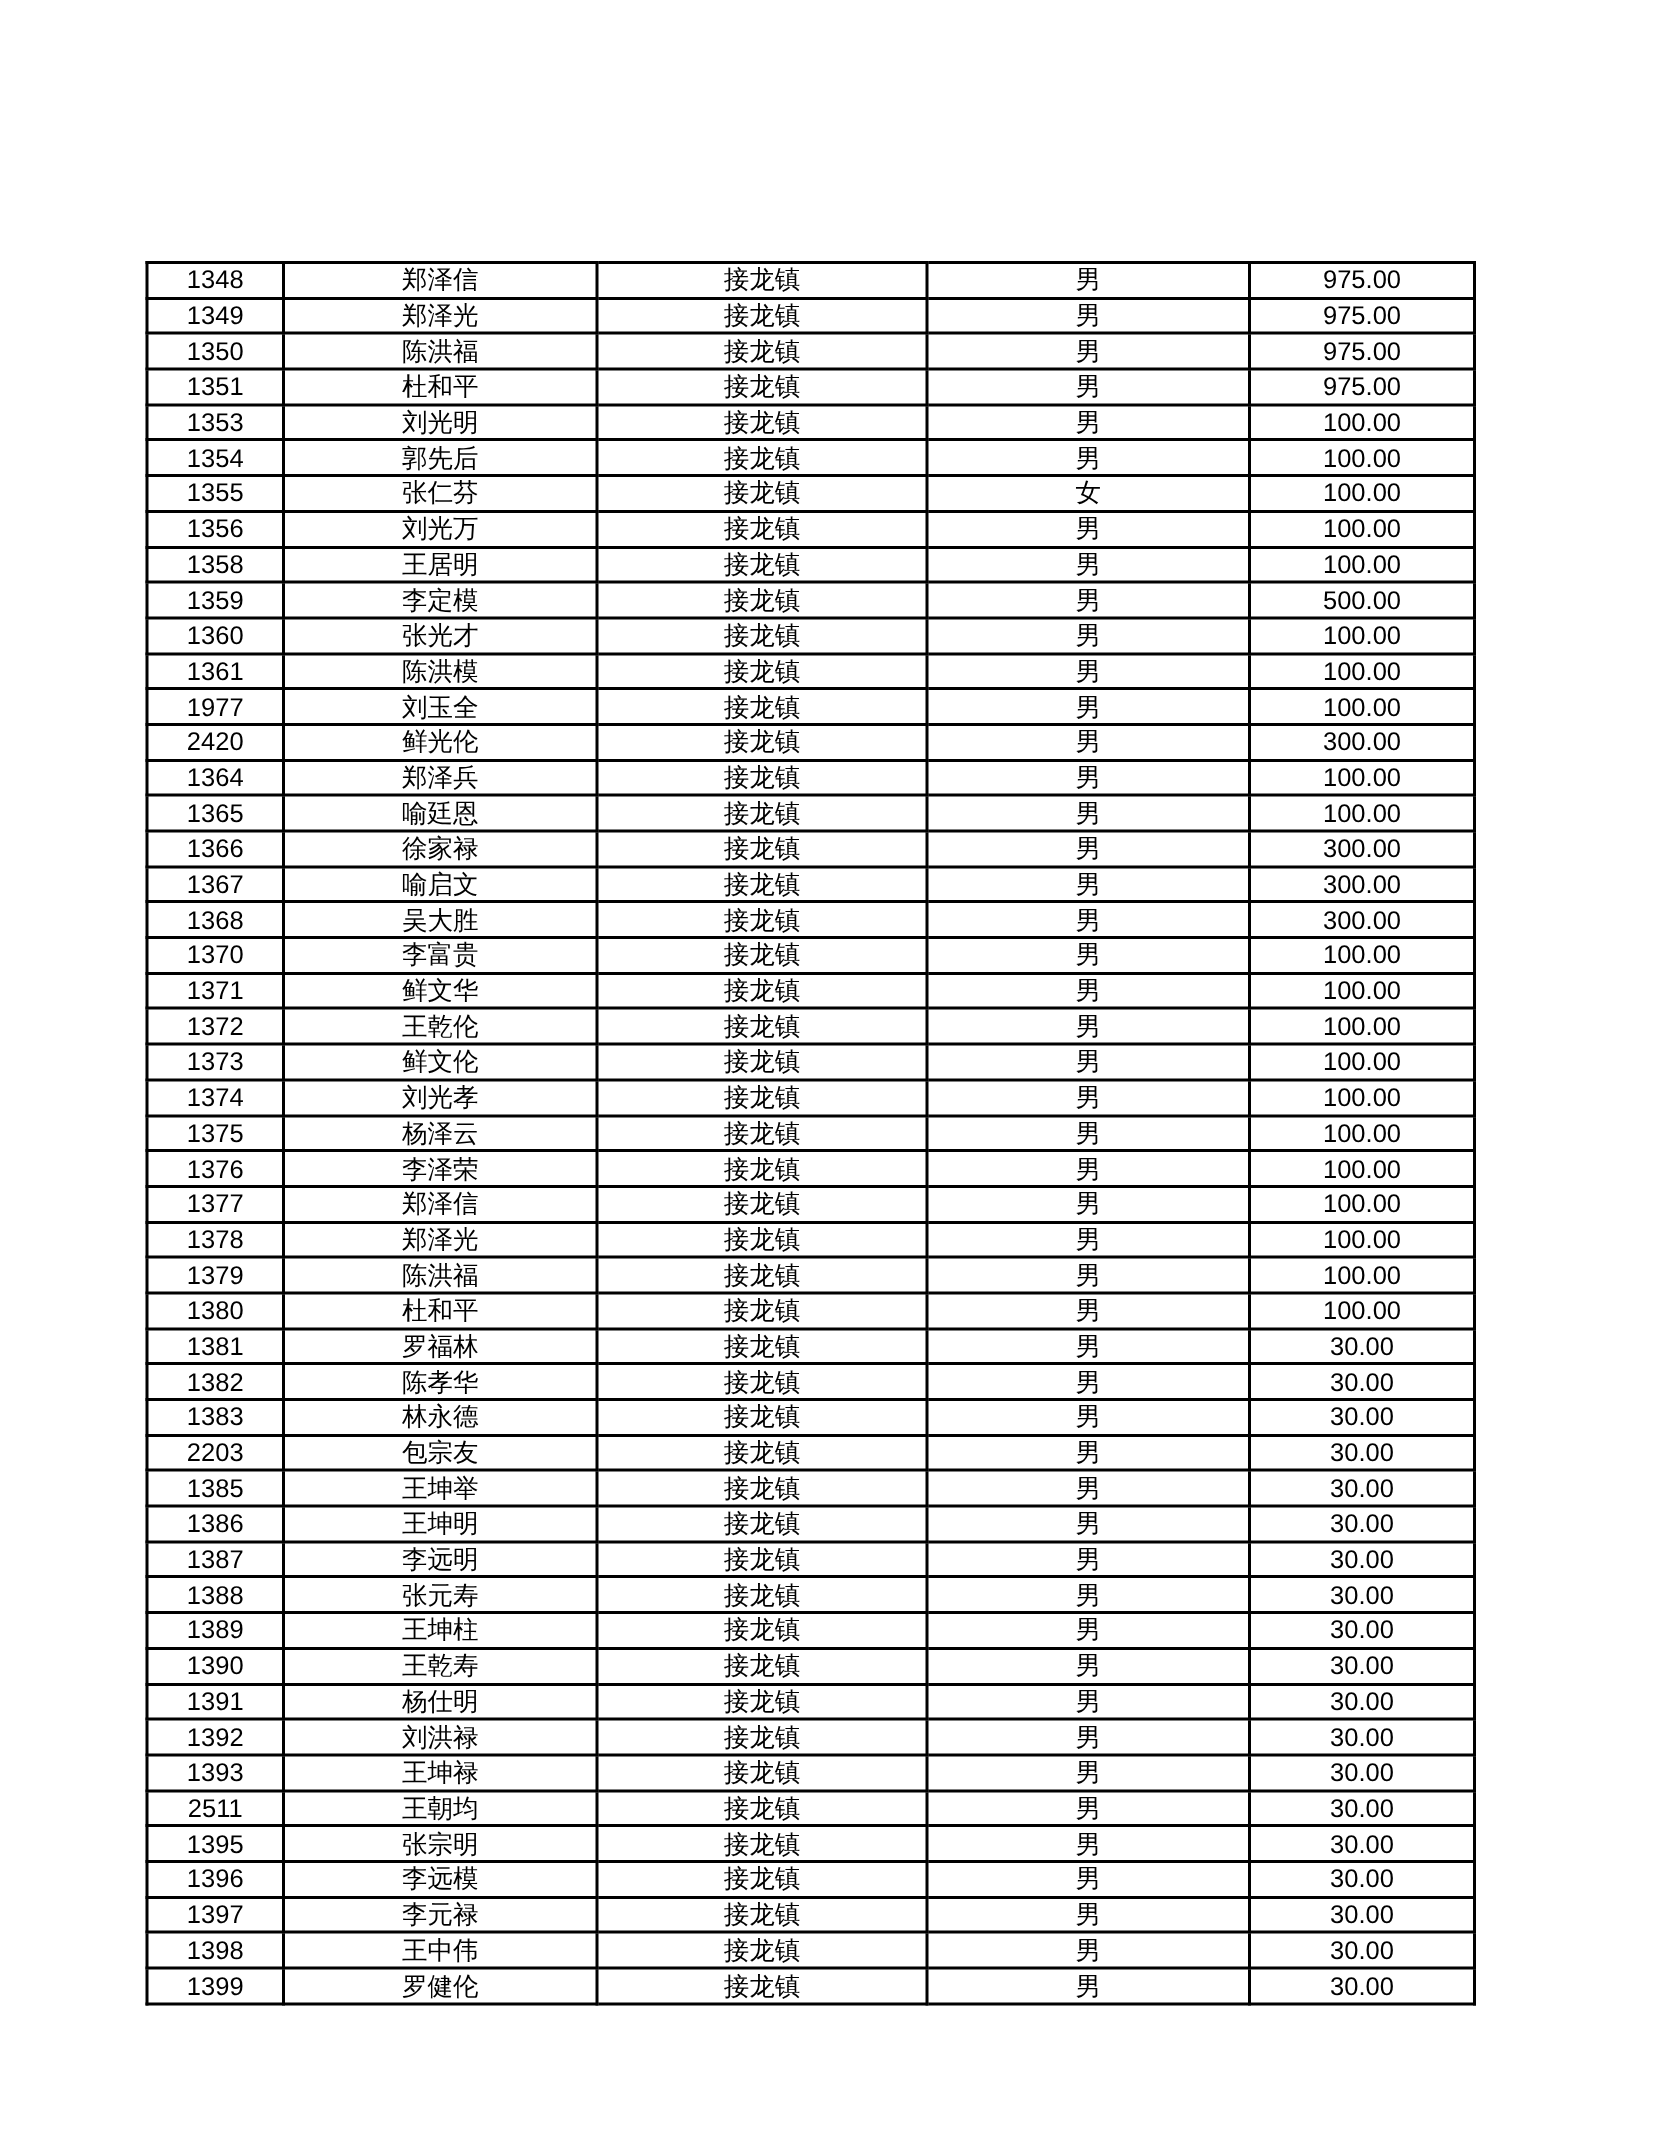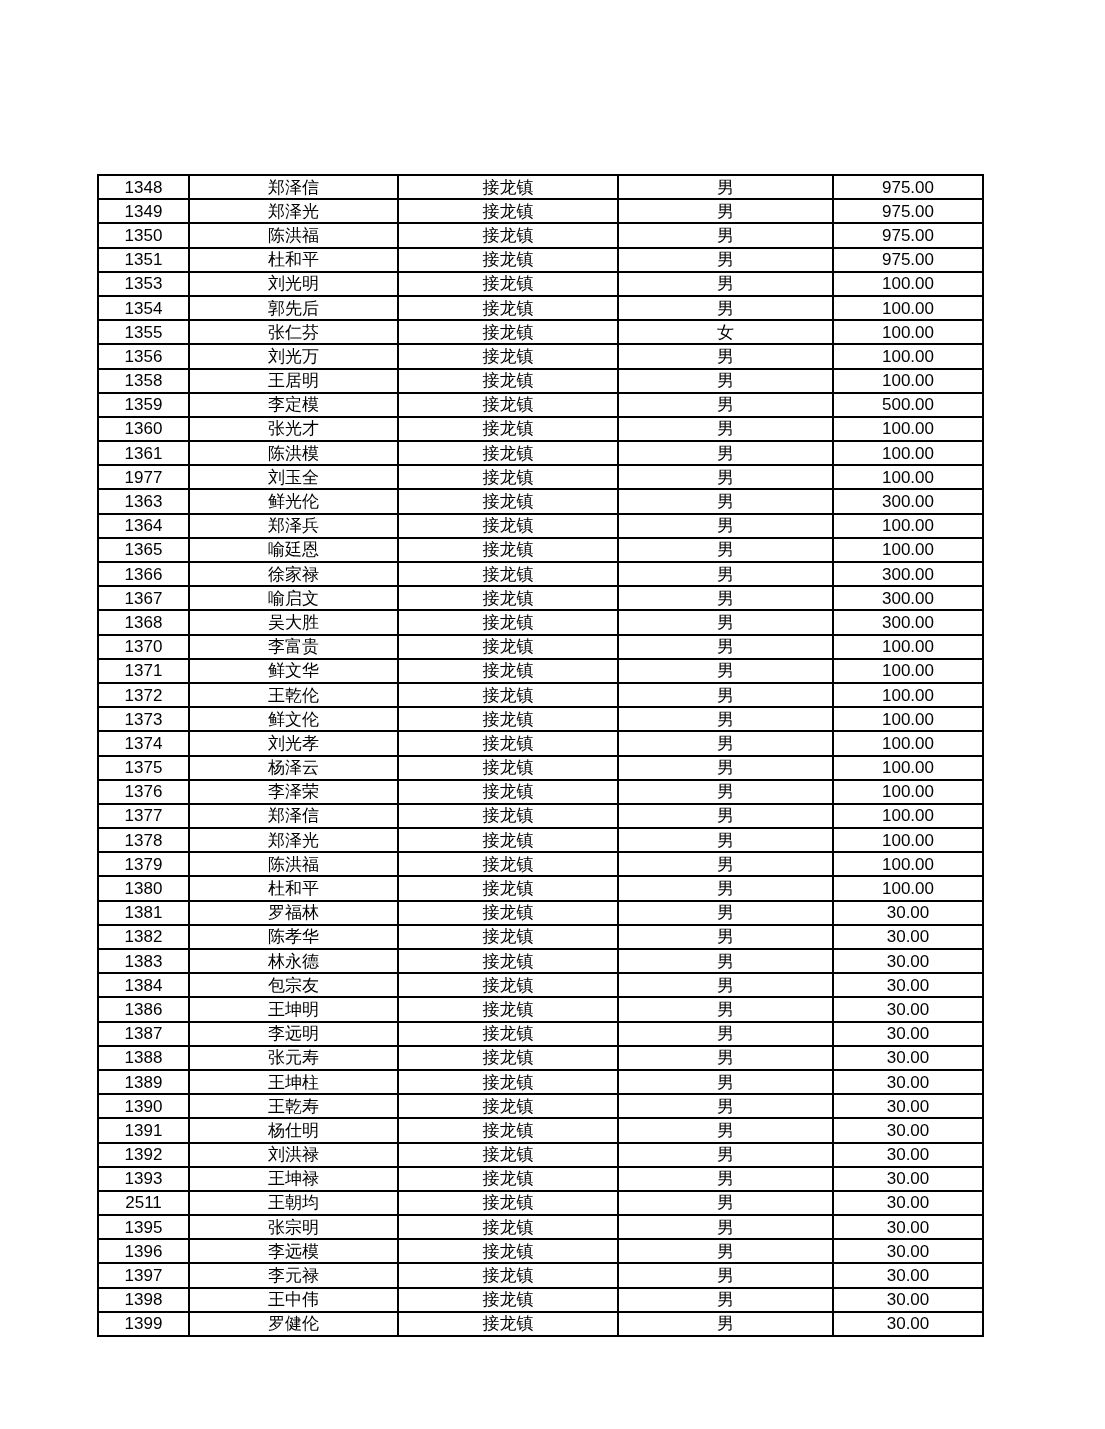--- a/index.html
+++ b/index.html
@@ -162,21 +162,21 @@
 
   <tr>
     <td>1977</td>
     <td>刘玉全</td>
     <td>接龙镇</td>
     <td>男</td>
     <td>100.00</td>
   </tr>
 
   <tr>
-    <td>1363</td>
+    <td>2420</td>
     <td>鲜光伦</td>
     <td>接龙镇</td>
     <td>男</td>
     <td>300.00</td>
   </tr>
 
   <tr>
     <td>1364</td>
     <td>郑泽兵</td>
     <td>接龙镇</td>
@@ -323,27 +323,34 @@
 
   <tr>
     <td>1383</td>
     <td>林永德</td>
     <td>接龙镇</td>
     <td>男</td>
     <td>30.00</td>
   </tr>
 
   <tr>
-    <td>1384</td>
+    <td>2203</td>
     <td>包宗友</td>
     <td>接龙镇</td>
     <td>男</td>
     <td>30.00</td>
   </tr>
 
+  <tr>
+    <td>1385</td>
+    <td>王坤举</td>
+    <td>接龙镇</td>
+    <td>男</td>
+    <td>30.00</td>
+  </tr>
 
   <tr>
     <td>1386</td>
     <td>王坤明</td>
     <td>接龙镇</td>
     <td>男</td>
     <td>30.00</td>
   </tr>
 
   <tr>

